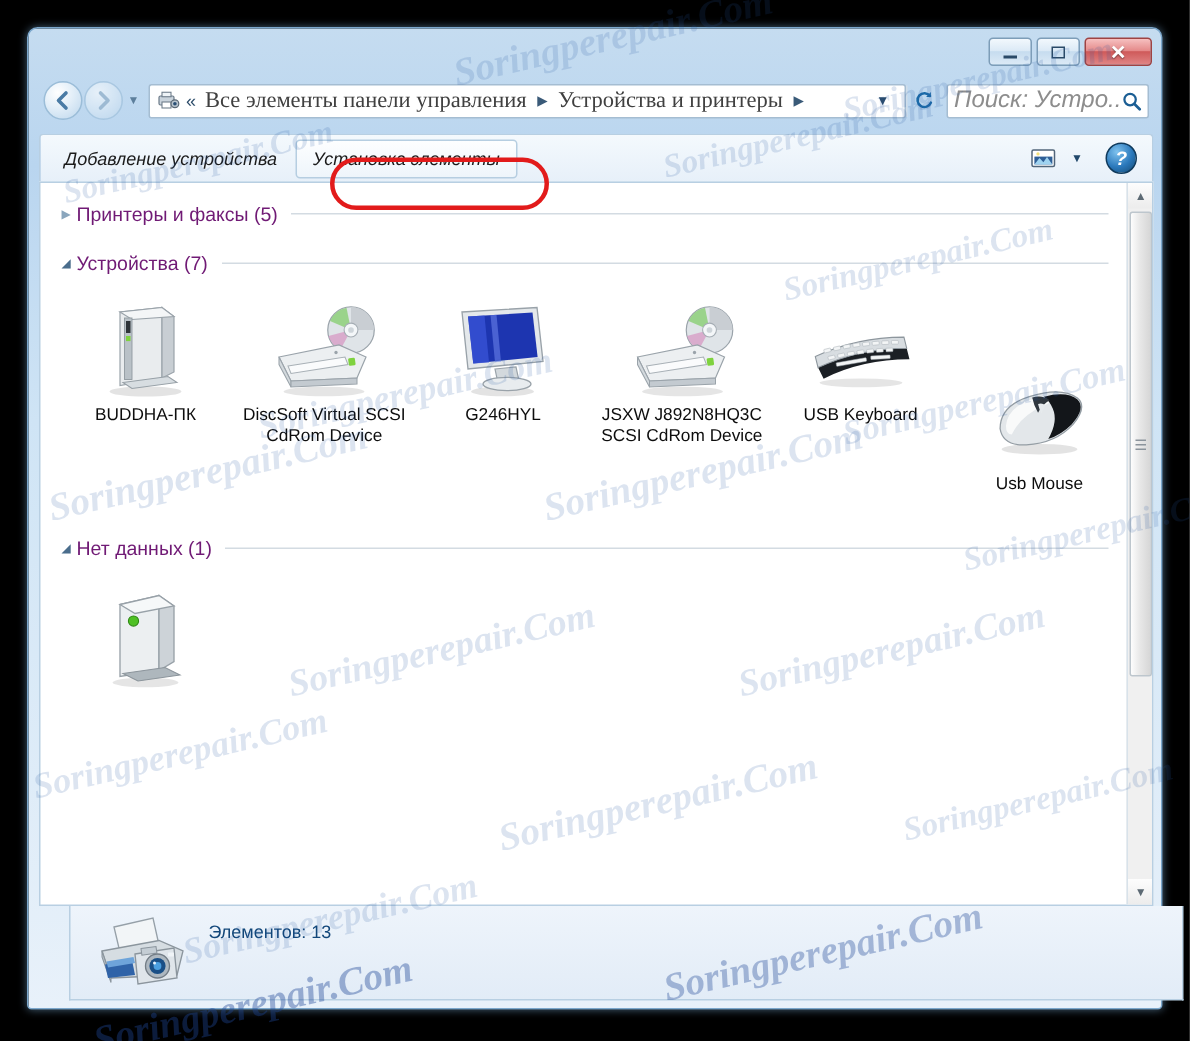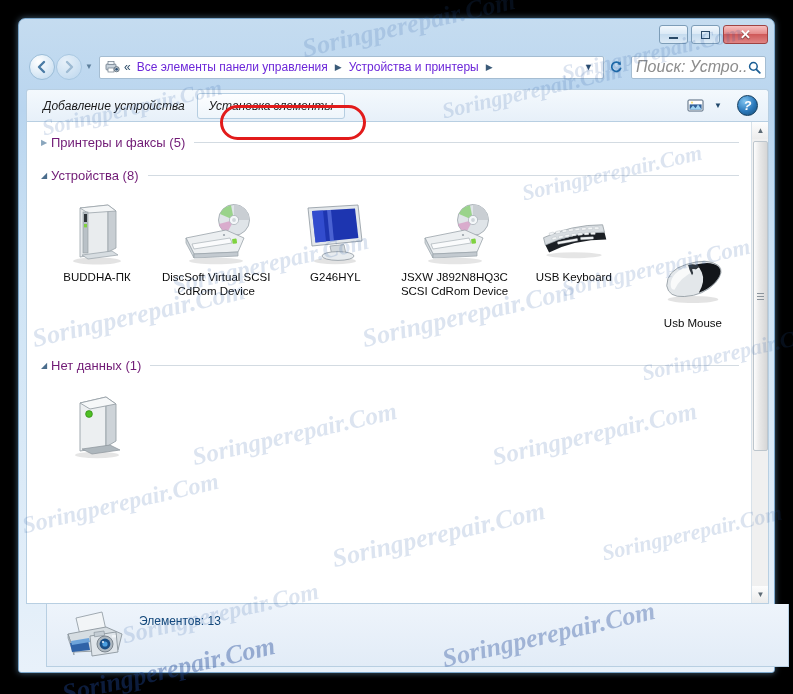--- a/index.html
+++ b/index.html
@@ -95,22 +95,22 @@
     background: #ffffff;
     border: 1px solid #a5bdd2;
     border-radius: 2px;
     display: flex; align-items: center;
     padding: 0 2px 0 3px;
     overflow: hidden;
   }
   .addr-icon { width: 18px; height: 16px; flex: 0 0 auto; display:flex; align-items:center; justify-content:center; }
   .crumb-sep-dbl { color: #2a4a68; font-size: 12px; padding: 0 4px 0 3px; }
   .crumb {
-    font-size: 12px; color: #6d28d9; white-space: nowrap;
-    padding: 1px 2px; cursor: pointer;
+    font-size: 15px; color: #404040; white-space: nowrap;
+    padding: 1px 2px; cursor: pointer; font-family: Liberation Serif, serif;
   }
   .crumb-arrow { color: #3a5a78; font-size: 9px; padding: 0 5px; }
   .addr-spacer { flex: 1; }
   .addr-chev {
     color: #2a4a68; font-size: 9px; padding: 0 8px;
     cursor: pointer;
   }
   .addr-refresh {
     width: 22px; height: 21px;
     border-left: 1px solid #cfdde9;
@@ -378,21 +378,21 @@
       <div id="canvas">
 
         <div class="group-hdr" style="margin-top:7px">
           <span class="grp-tri collapsed">▶</span>
           <span class="grp-label">Принтеры и факсы (5)</span>
           <span class="grp-rule"></span>
         </div>
 
         <div class="group-hdr" style="margin-top:7px">
           <span class="grp-tri">◢</span>
-          <span class="grp-label">Устройства (8)</span>
+          <span class="grp-label">Устройства (7)</span>
           <span class="grp-rule"></span>
         </div>
 
         <div class="tiles">
 
           <div class="tile">
             <span class="ico">
               <svg width="66" height="64" viewBox="0 0 66 64">
                 <ellipse cx="33" cy="59" rx="24" ry="3.4" fill="#000" opacity="0.11"></ellipse>
                 <path d="M16 6 L44 3 L44 50 L16 55 Z" fill="#e9ecee" stroke="#9aa3aa" stroke-width="0.8"></path>

